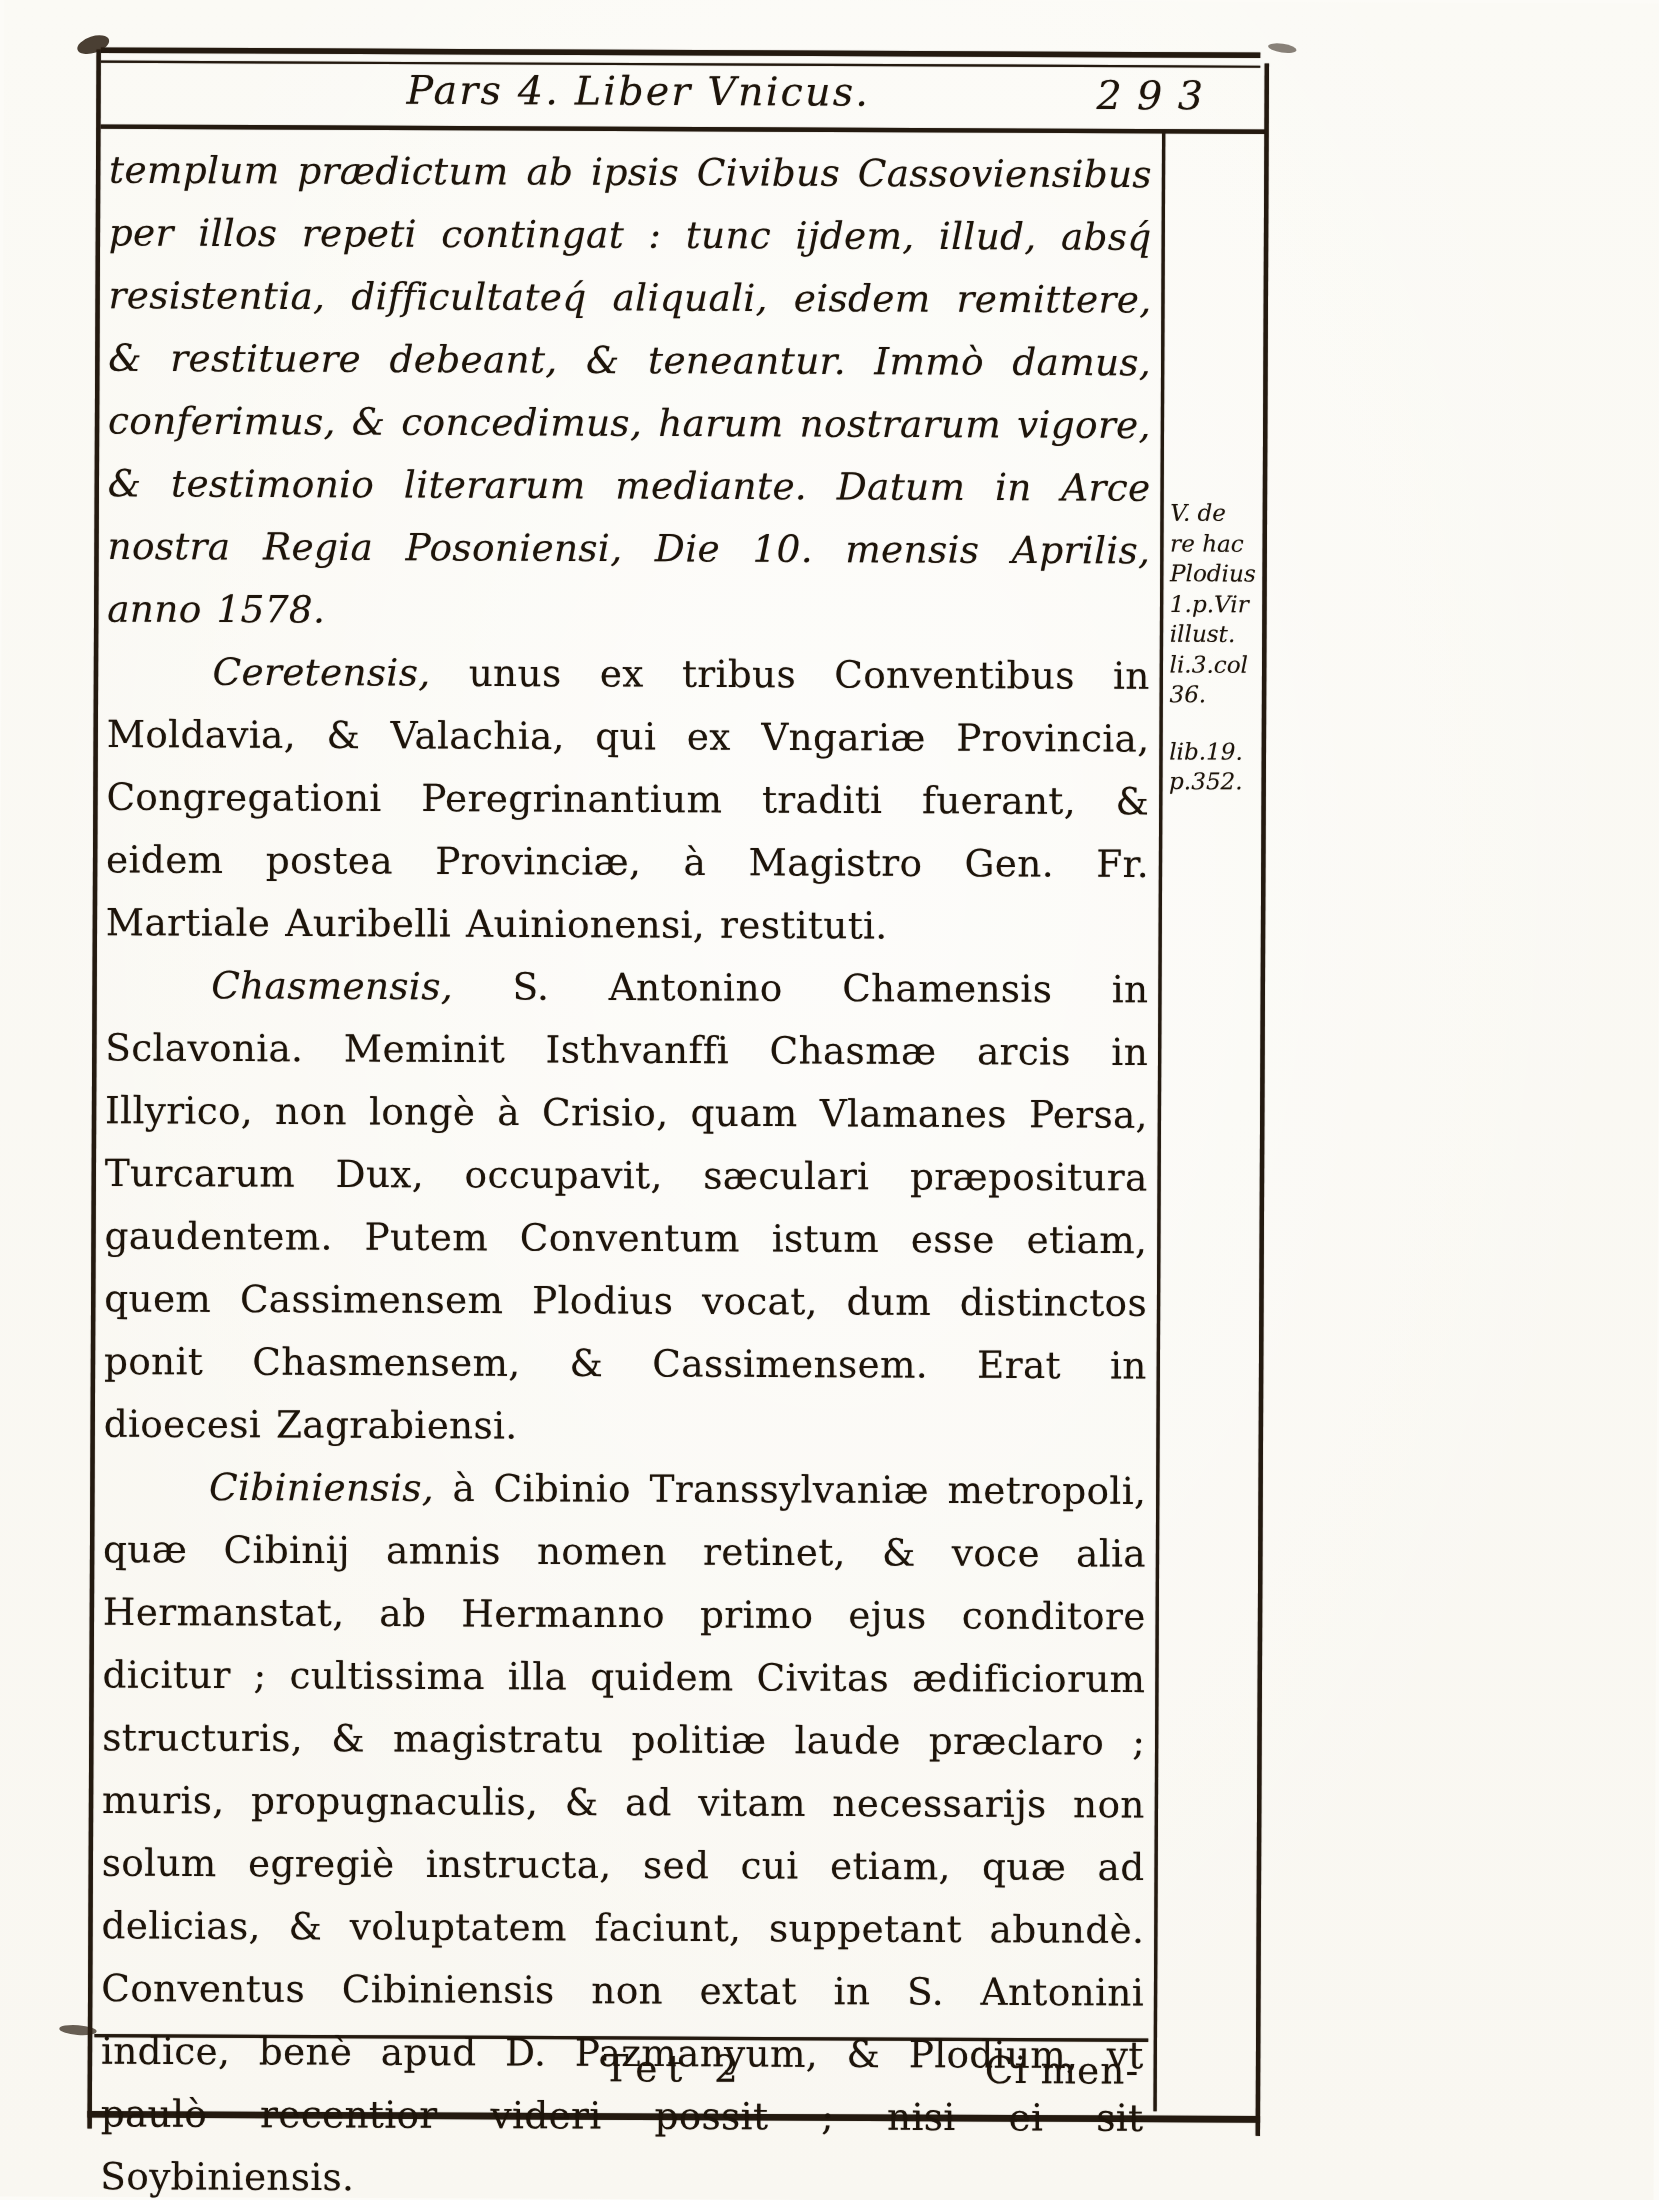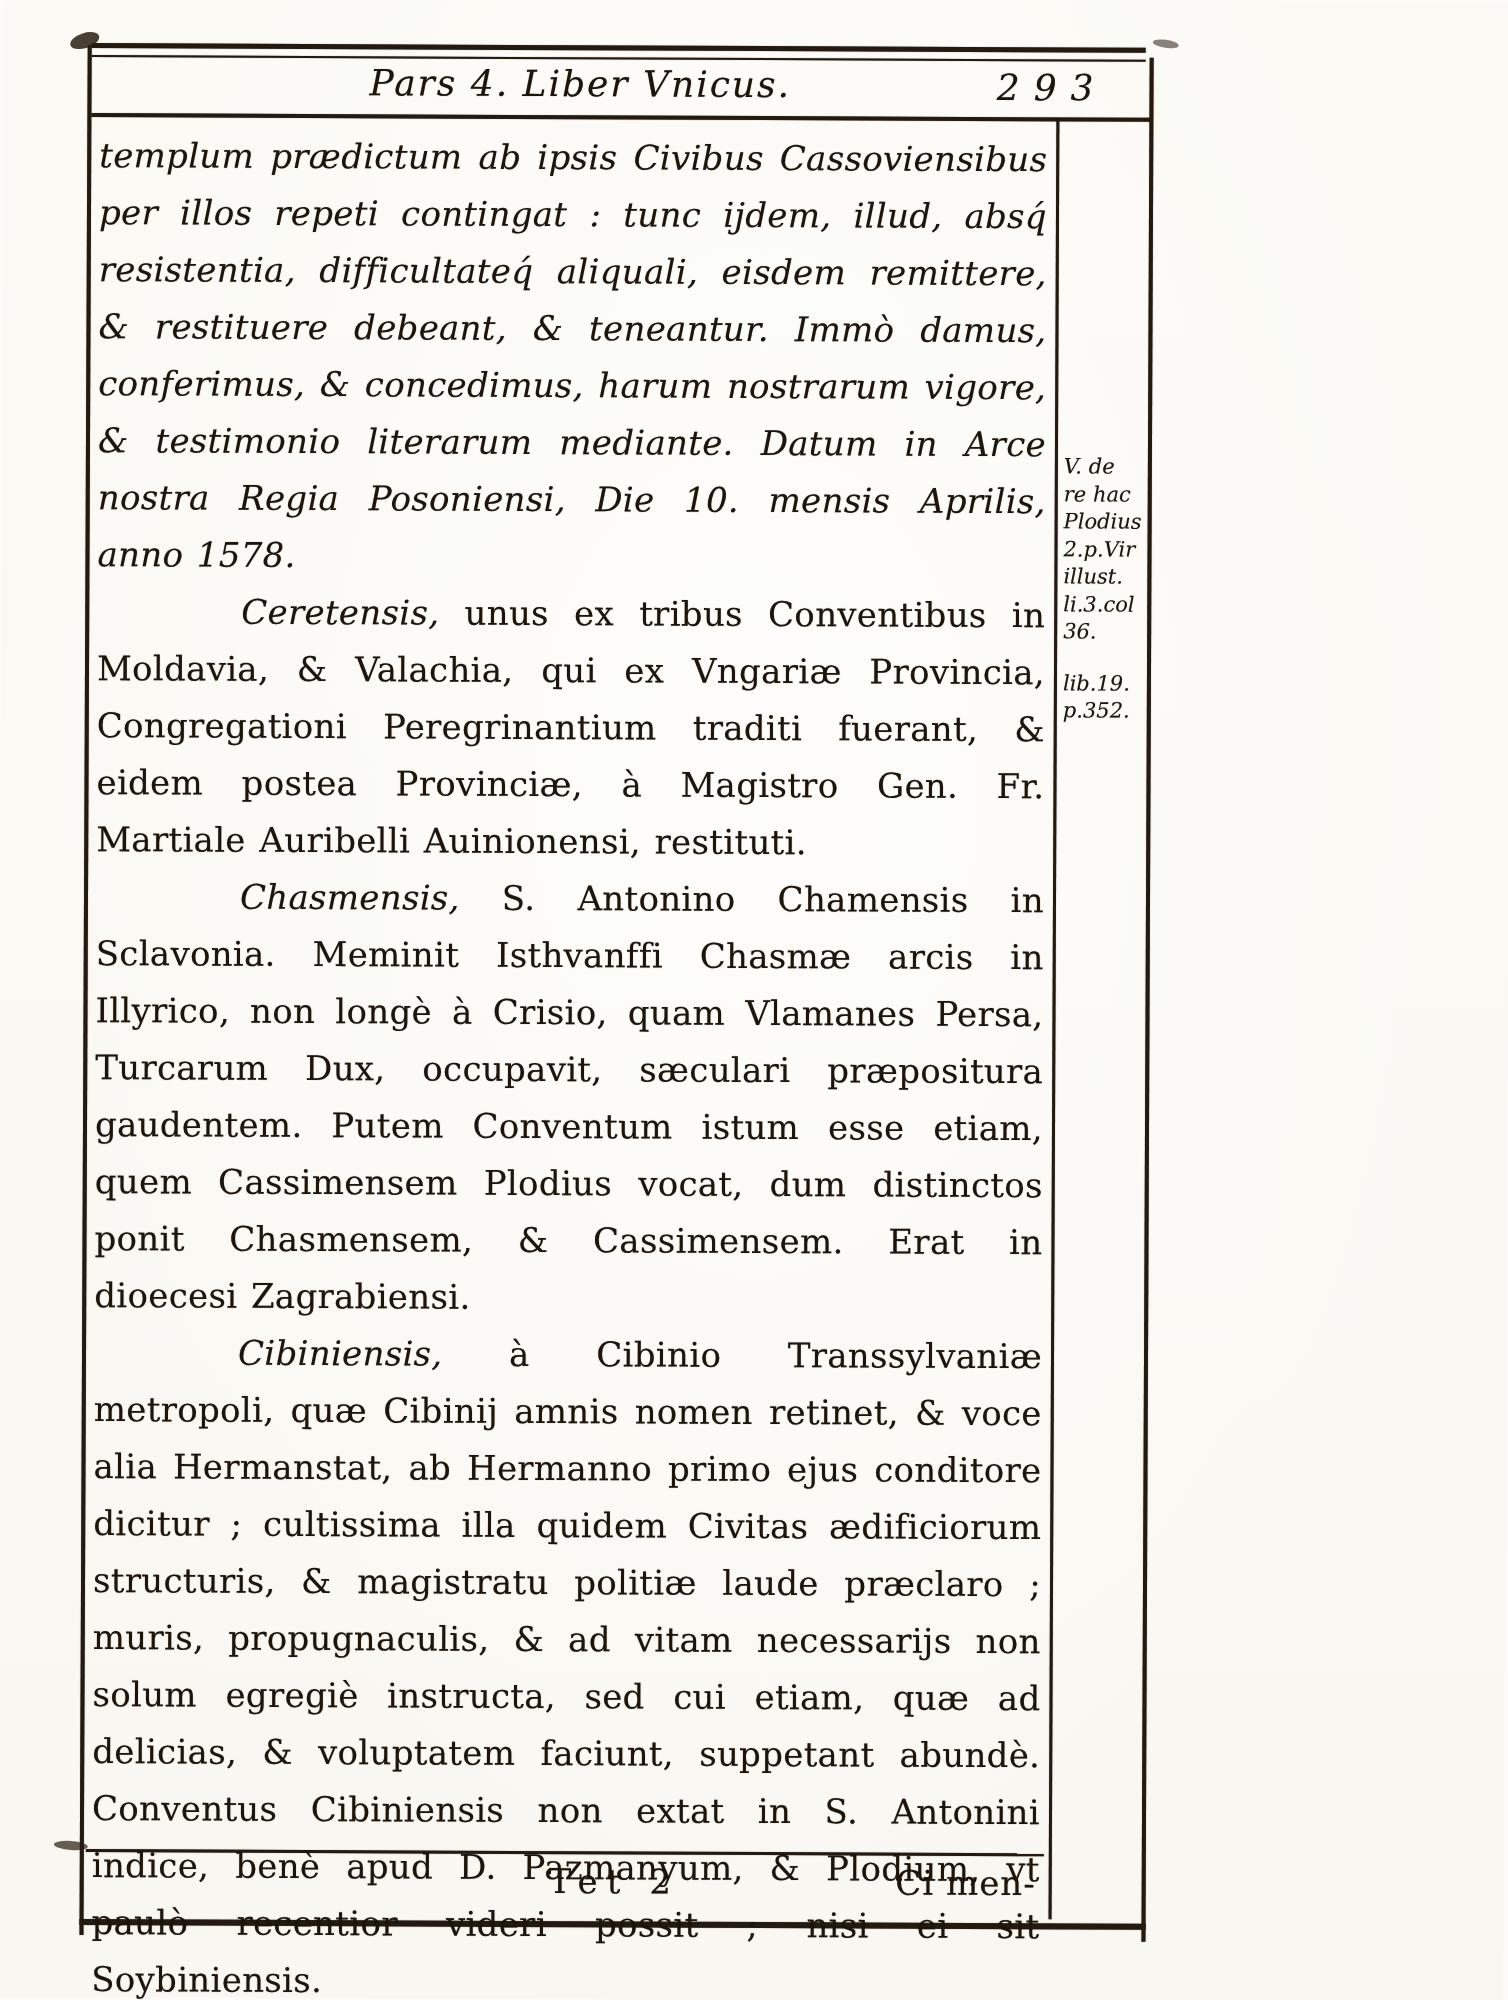--- a/index.html
+++ b/index.html
@@ -73,21 +73,21 @@
     text-align: justify;
     font-size: 34px;
     line-height: 57px;
     letter-spacing: 0.3px;
     word-spacing: 2.5px;
     text-shadow: 0 0 1px rgba(24,12,0,0.42);
   }
   .para { margin: 0; }
   .para.indent { text-indent: 96px; }
   .para.all-italic { font-style: italic; }
-  .lead { font-style: italic; margin-left: 48px; }
+  .lead { font-style: italic; }
 
   .marginalia {
     position: absolute;
     left: 1062px; top: 452px;
     width: 84px;
     font-style: italic;
     font-size: 21px;
     line-height: 27.5px;
     text-shadow: 0 0 1px rgba(24,12,0,0.35);
   }
@@ -148,21 +148,21 @@
     </p>
     <p class="para indent">
       <span class="lead">Cibiniensis,</span><span> à Cibinio Transsylvaniæ metropoli, quæ Cibinij amnis nomen retinet, &amp; voce alia Hermanstat, ab Hermanno primo ejus conditore dicitur ;  cultissima illa quidem Civitas ædificiorum structuris, &amp; magistratu politiæ laude præclaro ;   muris, propugnaculis, &amp; ad vitam necessarijs non solum egregiè instructa, sed cui etiam, quæ ad delicias, &amp; voluptatem faciunt, suppetant abundè.   Conventus Cibiniensis non extat in S. Antonini indice, benè apud D. Pazmanyum, &amp; Plodium, vt paulò recentior videri possit ;  nisi ei sit Soybiniensis.</span>
     </p>
   </div>
 
   <aside class="marginalia">
     <div class="note">V. de
 re hac
 Plodius
-2.p.Vir
+1.p.Vir
 illust.
 li.3.col
 36.</div>
     <div class="note">lib.19.
 p.352.</div>
   </aside>
 
   <div class="footer">
     <span class="signature">Tet 2</span>
     <span class="catchword">Ci men-</span>

